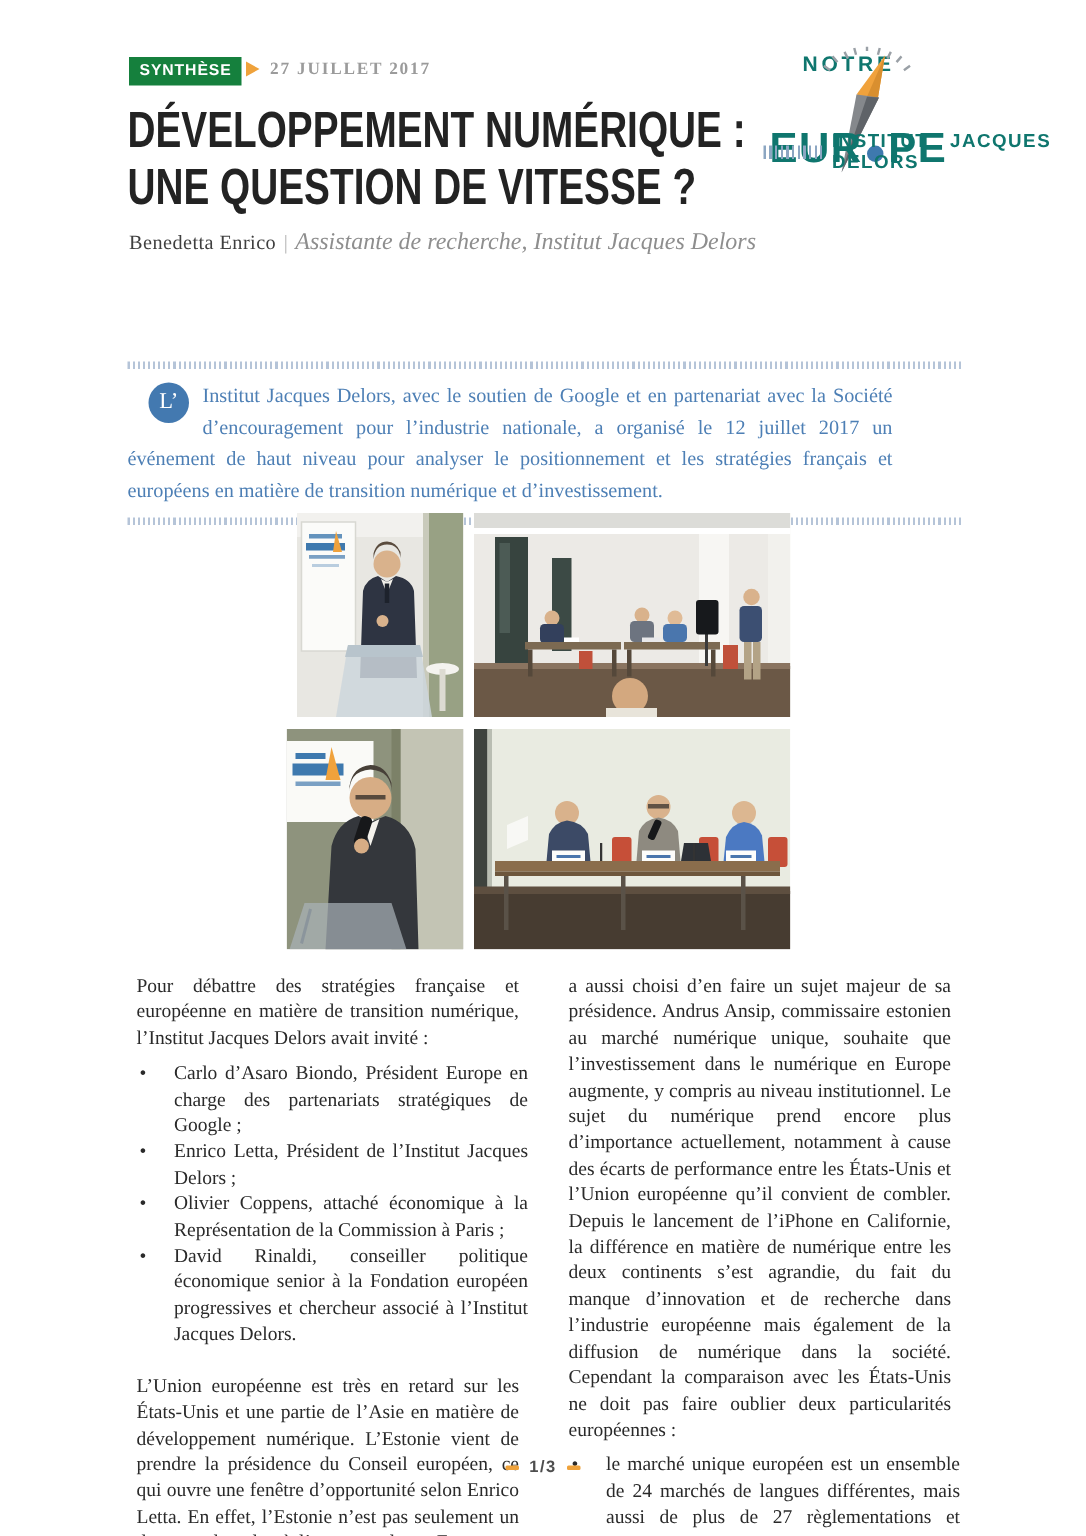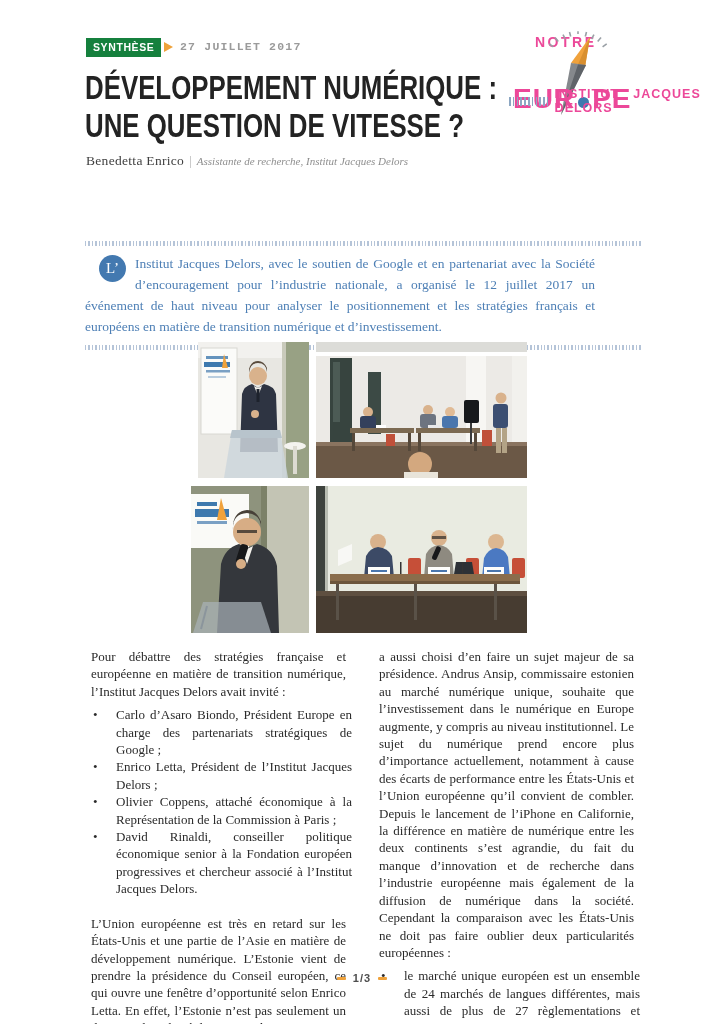--- a/index.html
+++ b/index.html
@@ -6,33 +6,33 @@
   .page{position:relative;width:724px;height:1024px;background:#ffffff;overflow:hidden;
         font-family:"Liberation Serif",serif;color:#2a2a2a;}
 
   
   .badge{position:absolute;left:86px;top:38px;background:#15803d;color:#ffffff;
          font-family:"Liberation Sans",sans-serif;font-weight:700;font-size:10.5px;
          letter-spacing:.6px;padding:3px 7px 4px;}
   .date-row{position:absolute;left:164px;top:40px;display:flex;align-items:center;gap:7px;}
   .date-arrow{width:0;height:0;border-left:9px solid #efa23b;border-top:5px solid transparent;
               border-bottom:5px solid transparent;}
-  .date-text{font-family:Liberation Mono, monospace;font-weight:700;font-size:11.5px;
+  .date-text{font-family:Liberation Serif, serif;font-weight:700;font-size:11.5px;
              letter-spacing:1.2px;color:#9b9b9b;}
   .title-block{position:absolute;left:85px;top:68px;transform:scaleX(.76);transform-origin:top left;}
   .title-line{font-family:"Liberation Sans",sans-serif;font-weight:700;font-size:34px;
               line-height:38px;color:#232323;white-space:nowrap;}
   .author-row{position:absolute;left:86px;top:153px;font-size:13.5px;}
   .author-name{color:#3f3f3f;letter-spacing:.3px;}
   .author-sep{color:#b5b5b5;margin:0 5px;}
-  .author-role{font-style:italic;color:#8e8e8e;font-size:11px;}
+  .author-role{font-style:italic;color:#8e8e8e;font-size:16px;}
 
   
   .logo{position:absolute;left:495px;top:34px;width:216px;height:92px;
-        font-family:"Liberation Sans",sans-serif;color:#ec4899;}
+        font-family:"Liberation Sans",sans-serif;color:#0f766e;}
   .logo-top{position:absolute;left:40px;top:0;font-weight:700;font-size:14px;letter-spacing:2.5px;}
   .logo-main{position:absolute;left:18px;top:13px;display:flex;align-items:center;
              font-weight:700;font-size:28px;letter-spacing:1px;z-index:2;margin-top:36px;}
   .compass-dot{display:inline-block;width:11px;height:11px;border-radius:50%;
                background:#3e79ae;margin:6px 3px 0;}
   .logo-sub{position:absolute;left:14px;top:53px;display:flex;align-items:center;gap:7px;z-index:2;}
   .logo-hatch{width:54px;height:9px;
        background:repeating-linear-gradient(90deg,#8ca6c2 0 1.6px,transparent 1.6px 3.8px);}
   .logo-sub-text{font-weight:700;font-size:12.5px;letter-spacing:1px;word-spacing:10px;}
   .logo svg{position:absolute;left:0;top:-6px;z-index:1;}

